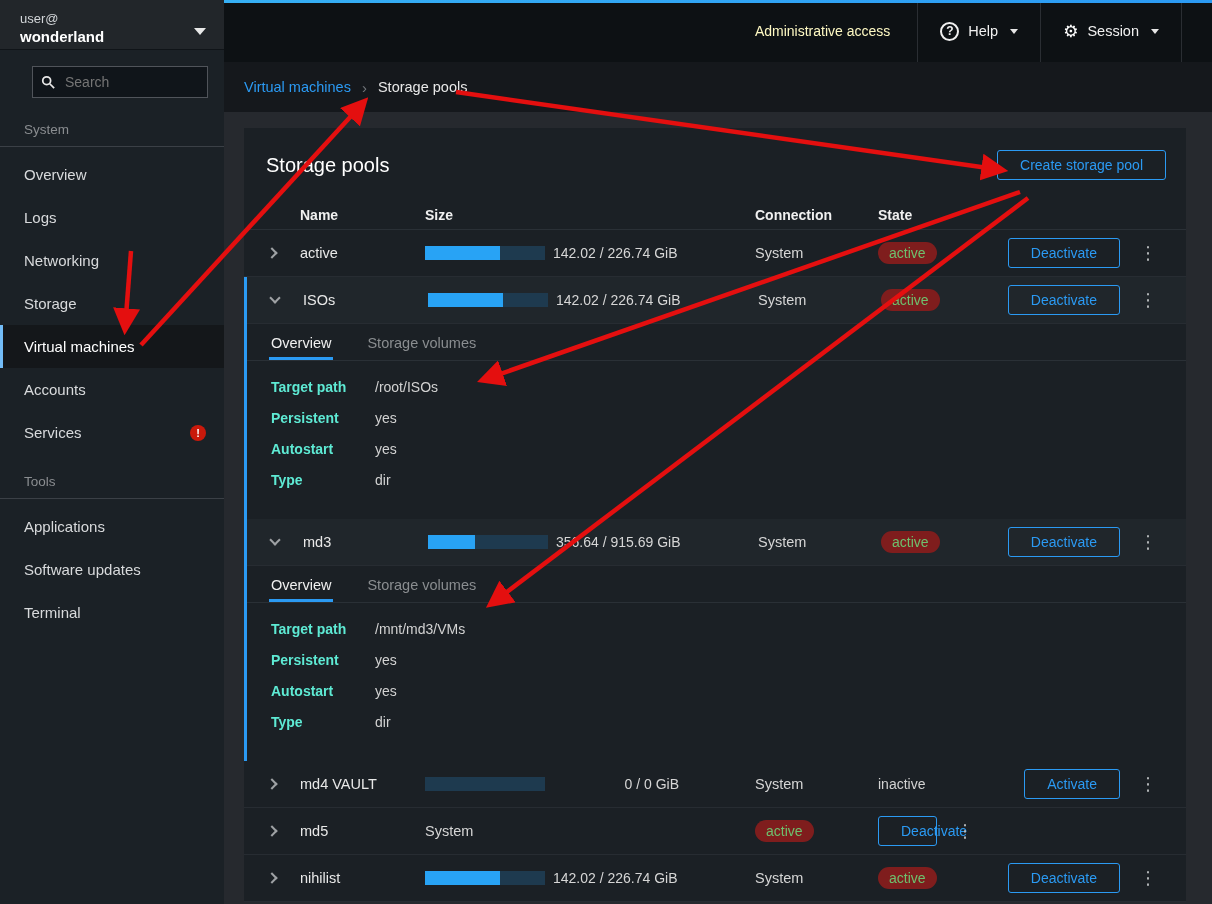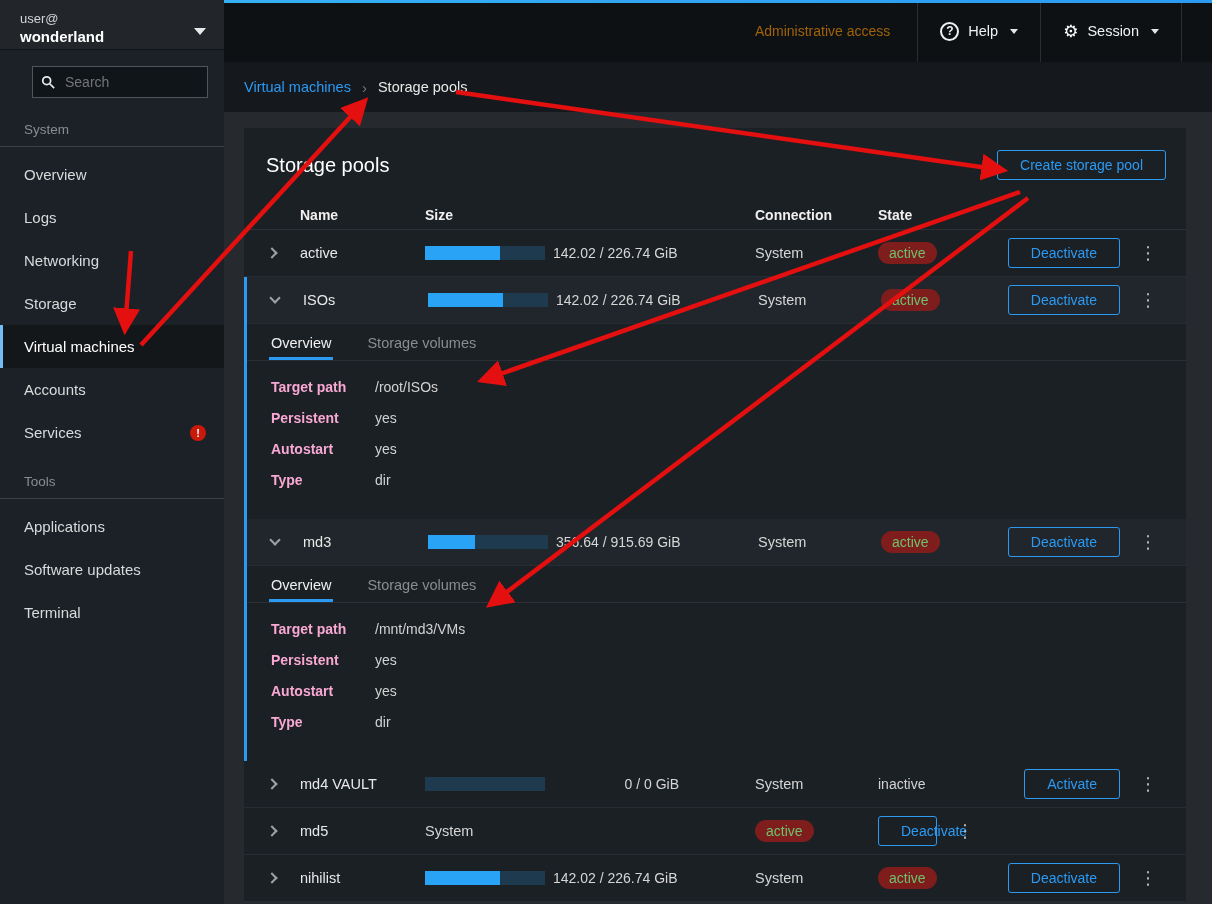--- a/index.html
+++ b/index.html
@@ -30,21 +30,21 @@
     padding-left:21px; color:#ffffff; }
   .alert-badge { position:absolute; right:18px; width:16px; height:16px; border-radius:50%;
     background:#c9190b; color:#fff; font-size:11px; font-weight:bold; display:flex;
     align-items:center; justify-content:center; }
 
   
   .masthead { position:absolute; left:224px; top:0; right:0; height:62px;
     background:#0d1114; display:flex; justify-content:flex-end; align-items:stretch; }
   .accent-bar { position:absolute; left:0; top:0; right:0; height:3px;
     background:linear-gradient(90deg,#36b0f5,#2b9af3); }
-  .admin-access { display:flex; align-items:center; color:#a16207; font-size:14px;
+  .admin-access { display:flex; align-items:center; color:#fef9c3; font-size:14px;
     padding:3px 28px; cursor:pointer; }
   .mast-btn { display:flex; align-items:center; gap:9px; padding:0 22px;
     border-left:1px solid #2a2e33; border-right:1px solid #2a2e33; margin-left:-1px;
     color:#f0f0f0; font-size:14.5px; cursor:pointer; }
   .help-circle { width:19px; height:19px; border:2px solid #f0f0f0; border-radius:50%;
     display:flex; align-items:center; justify-content:center; font-size:12px;
     font-weight:bold; color:#f0f0f0; }
   .gear { font-size:17px; color:#ffffff; line-height:1; }
   .caret { width:0; height:0; border-left:4.5px solid transparent;
     border-right:4.5px solid transparent; border-top:5.5px solid #e6e6e6; margin-left:3px; }
@@ -94,21 +94,21 @@
   .kebab { color:#b9bcbe; font-size:18px; cursor:pointer; line-height:1; padding:0 3px; }
 
   .exp-group { border-left:3px solid #2b9af3; }
   .exp-group .trow { background:#20262b; border-bottom:1px solid #272c32; }
   .tabs { display:flex; gap:32px; padding-left:22px; border-bottom:1px solid #2a3036;
     height:37px; align-items:flex-end; }
   .tab { font-size:14.5px; color:#8a8d90; padding:0 2px 9px 2px; cursor:pointer; }
   .tab.active { color:#f0f0f0; border-bottom:3px solid #2b9af3; padding-bottom:6px; }
   .details { padding:18px 0 16px 24px; }
   .drow { display:flex; margin-bottom:15px; font-size:14px; }
-  .dlabel { width:104px; color:#f9a8d4; font-weight:bold; }
+  .dlabel { width:104px; color:#5eead4; font-weight:bold; }
   .dval { color:#d2d2d2; }
 
   
   #overlay { position:absolute; left:0; top:0; width:1212px; height:904px;
     pointer-events:none; z-index:10; }
 </style>
 </head>
 <body>
 
 <nav class="sidebar">

